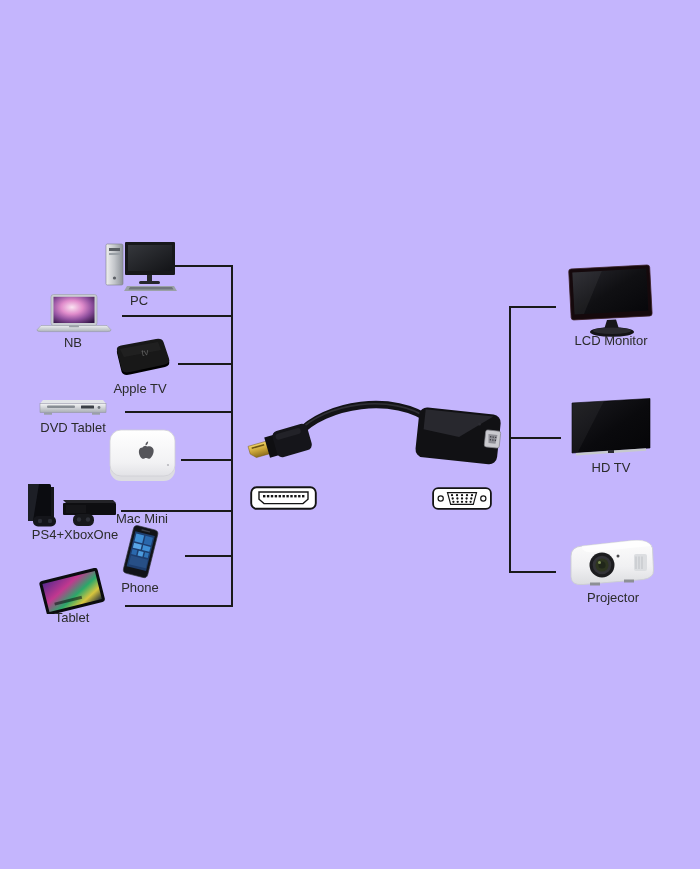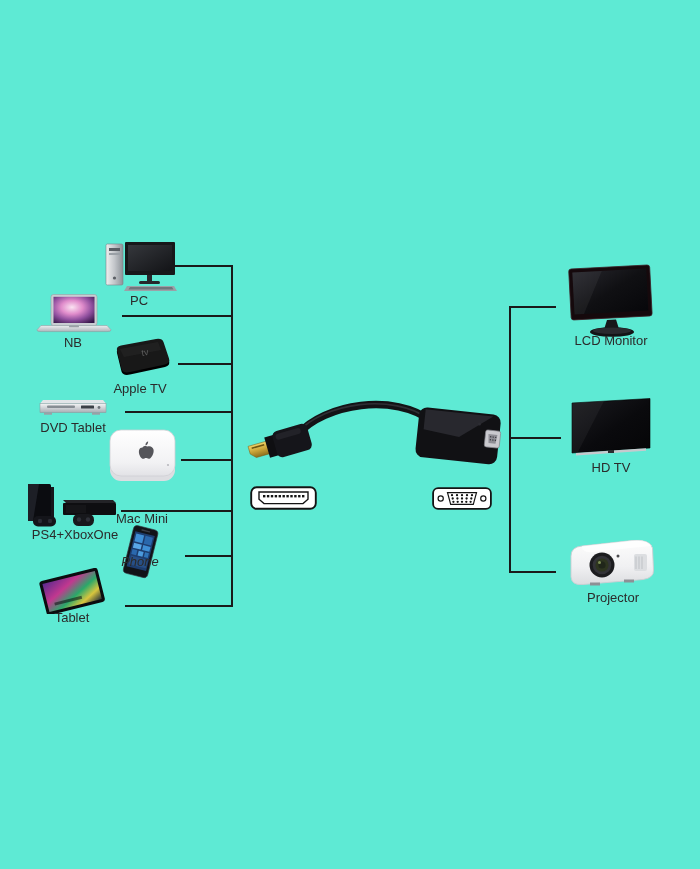--- a/index.html
+++ b/index.html
@@ -1,16 +1,16 @@
 <!DOCTYPE html>
 <html><head>
 <meta charset="utf-8">
 <style>
   html,body{margin:0;padding:0;background:#fff;}
-  .canvas{position:relative;width:700px;height:869px;background:#5eead4;overflow:hidden;
+  .canvas{position:relative;width:700px;height:869px;background:#c4b5fd;overflow:hidden;
           font-family:"Liberation Sans",sans-serif;}
   .line{position:absolute;background:#1a1a1a;}
   .line-h{height:2px;}
   .line-v{width:2px;}
   .device{position:absolute;}
   .device svg{display:block;width:100%;height:100%;}
   .dev-label{position:absolute;transform:translateX(-50%);font-size:13px;color:#2b2b2b;
              white-space:nowrap;line-height:1.1;}
 </style>
 </head>
@@ -157,21 +157,21 @@
         <rect x="13" y="20.5" width="8" height="5" fill="#59a6e6"></rect>
         <rect x="22.5" y="20.5" width="7.5" height="5" fill="#3f8fd6"></rect>
         <rect x="13" y="27" width="5" height="5" fill="#2a68ad"></rect>
         <rect x="19.5" y="27" width="5" height="5" fill="#4b9add"></rect>
         <rect x="26" y="27" width="4" height="5" fill="#2f74b8"></rect>
         <rect x="13" y="33.5" width="17.5" height="9" fill="#274f86"></rect>
         <rect x="17" y="5.5" width="9" height="1.4" rx="0.7" fill="#3a3d45"></rect>
       </g>
     </svg>
   </div>
-  <div class="dev-label" style="left:140px;top:555px;font-style:italic;">Phone</div>
+  <div class="dev-label" style="left:140px;top:581px;">Phone</div>
 
   <div class="device" style="left:38px;top:568px;width:68px;height:46px;">
     <svg viewBox="0 0 68 46">
       <defs>
         <linearGradient id="tab" x1="0" y1="0" x2="1" y2="1">
           <stop offset="0" stop-color="#5a2a8f"></stop>
             <stop offset="0.35" stop-color="#c2388f"></stop>
           <stop offset="0.6" stop-color="#2aa86a"></stop>
             <stop offset="0.8" stop-color="#d8c53e"></stop>
             <stop offset="1" stop-color="#27323c"></stop>

